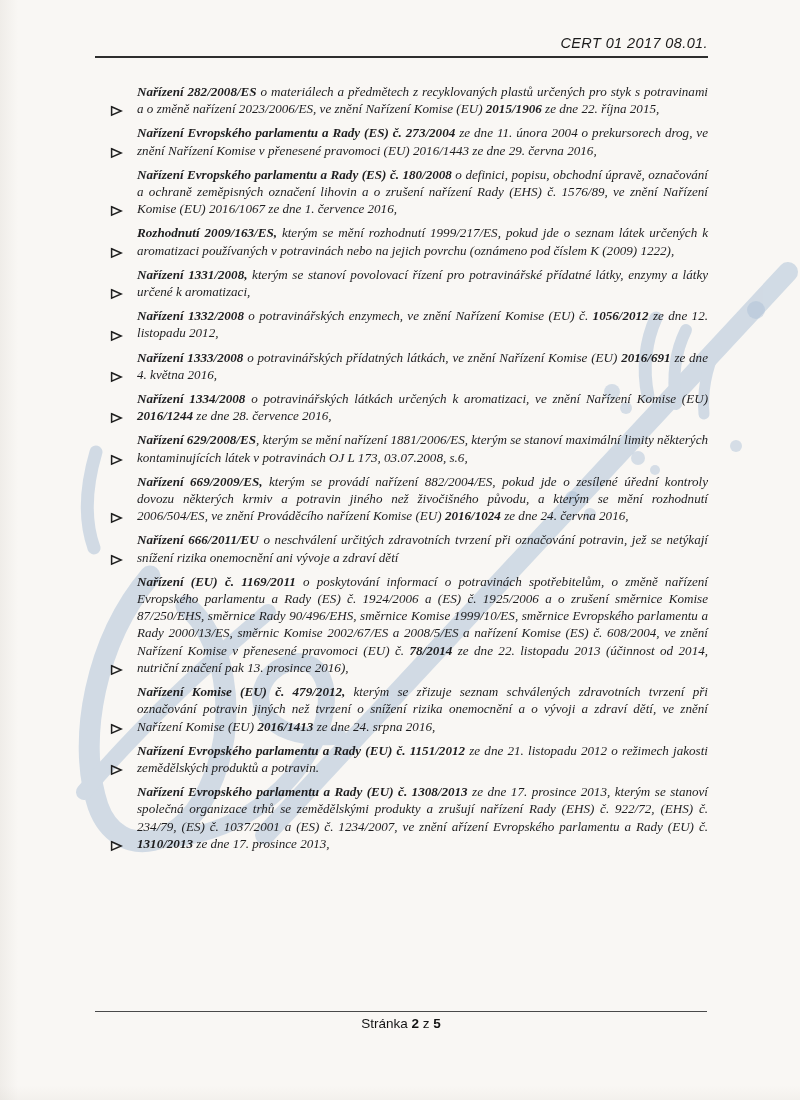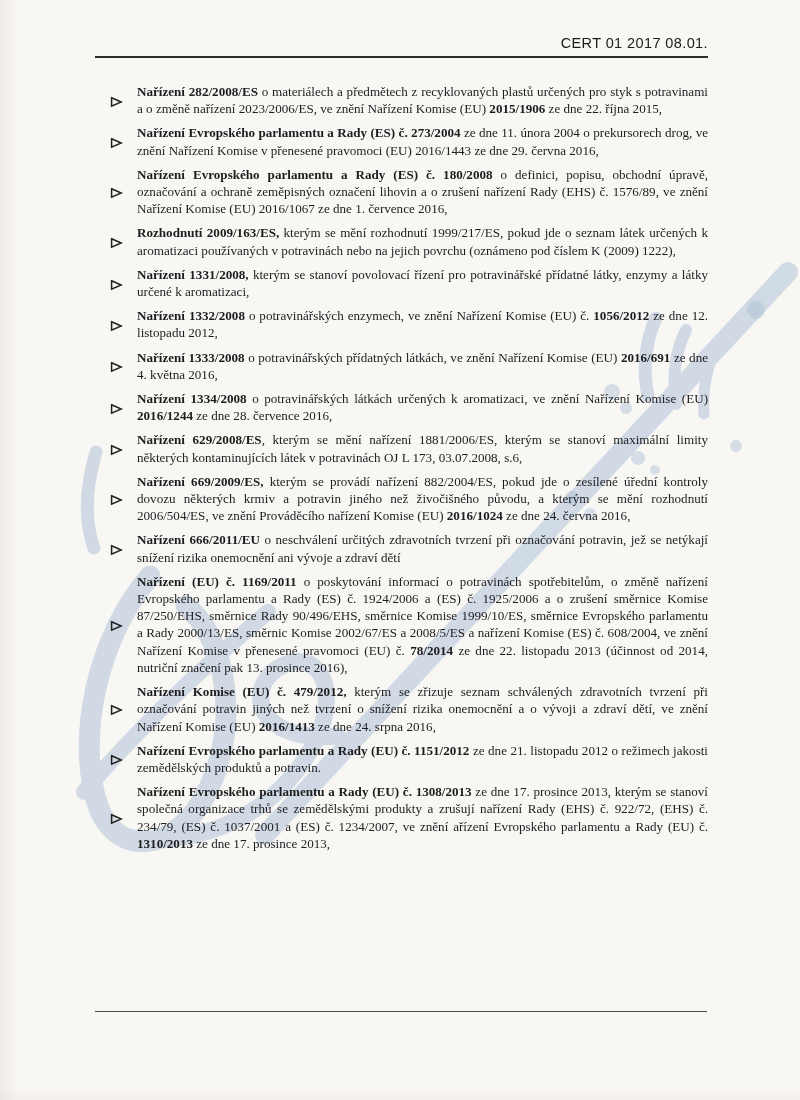--- a/index.html
+++ b/index.html
@@ -16,35 +16,35 @@
                      linear-gradient(0deg, rgba(215,210,203,.18) 0, rgba(249,247,244,0) 14px);
     overflow:hidden;
   }
   .watermark{
     position:absolute;left:0;top:0;width:800px;height:1100px;
     z-index:0;pointer-events:none;
   }
   .hdr-code{
     position:absolute;top:35px;right:92px;z-index:2;
     font-family:"Liberation Sans","DejaVu Sans",sans-serif;
-    font-weight:500;font-size:14.5px;letter-spacing:.4px;
+    font-style:italic;font-weight:500;font-size:14.5px;letter-spacing:.4px;
     color:#1b1b1b;
   }
   .hdr-rule{
     position:absolute;top:56px;left:95px;width:613px;height:0;
     border-top:2px solid #2e2e2e;z-index:2;
   }
   .content{
     position:absolute;top:83px;left:110px;width:598px;z-index:1;
   }
   .item{
-    display:flex;align-items:center;
+    display:flex;align-items:flex-end;
     margin-bottom:7px;
     color:#1d1d1f;
-    font-size:13.1px;line-height:17.2px;
+    font-size:13.1px;line-height:17.2px;font-style:italic;
   }
   .bullet{
     flex:0 0 27px;padding-top:3px;
   }
   .bullet svg{display:block;}
   .item-text{
     flex:1;
     text-align:justify;
   }
   .item-text .b{font-weight:700;}
@@ -223,14 +223,15 @@
     <span class="bullet">
       <svg width="13" height="12" viewBox="0 0 13 12">
         <path d="M1.6 1.8 L11.2 6 L1.6 10.2 Z" fill="none" stroke="#1f1f1f" stroke-width="1.5"></path>
       </svg>
     </span>
     <span class="item-text"><span class="b">Nařízení Evropského parlamentu a Rady (EU) č. 1308/2013</span><span> ze dne 17. prosince 2013, kterým se stanoví společná organizace trhů se zemědělskými produkty a zrušují nařízení Rady (EHS) č. 922/72, (EHS) č. 234/79, (ES) č. 1037/2001 a (ES) č. 1234/2007, ve znění ařízení Evropského parlamentu a Rady (EU) č. </span><span class="b">1310/2013</span><span> ze dne 17. prosince 2013,</span></span>
   </div>
 </div>
 
   <div class="ftr-rule"></div>
+  <div class="ftr-text"><span>Stránka </span><span class="b">2</span><span> z </span><span class="b">5</span></div>
 
 </div>
 
 </body></html>

